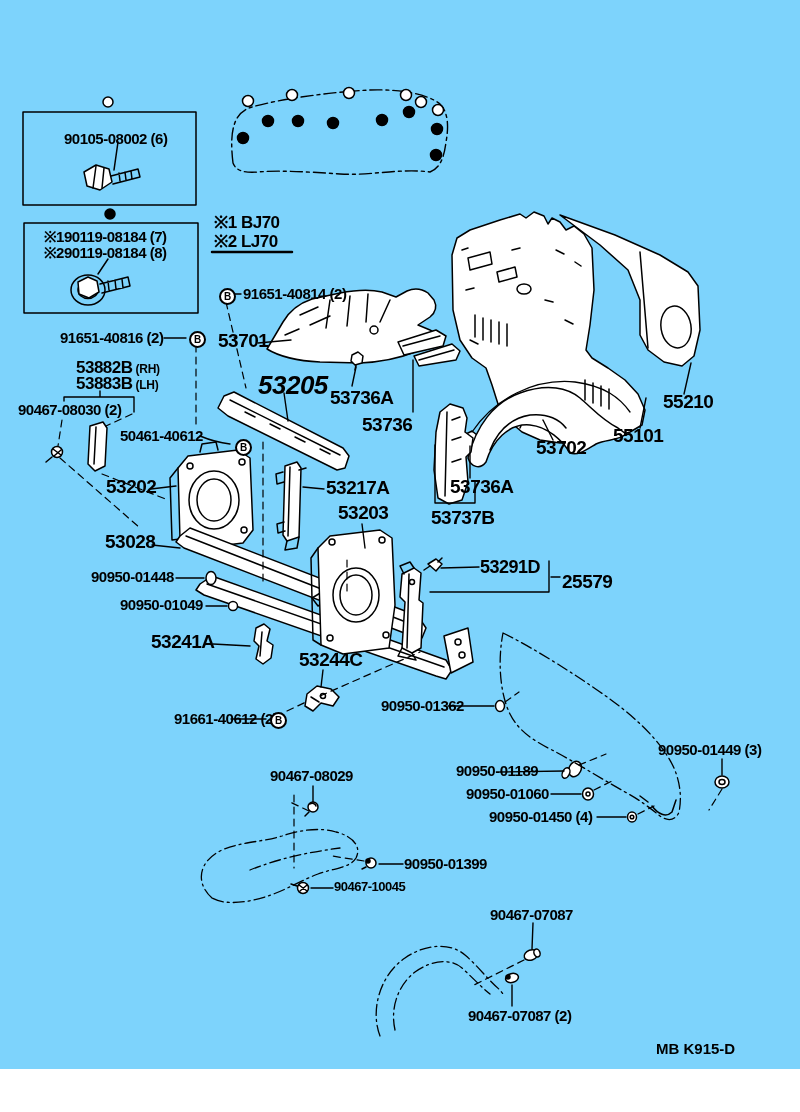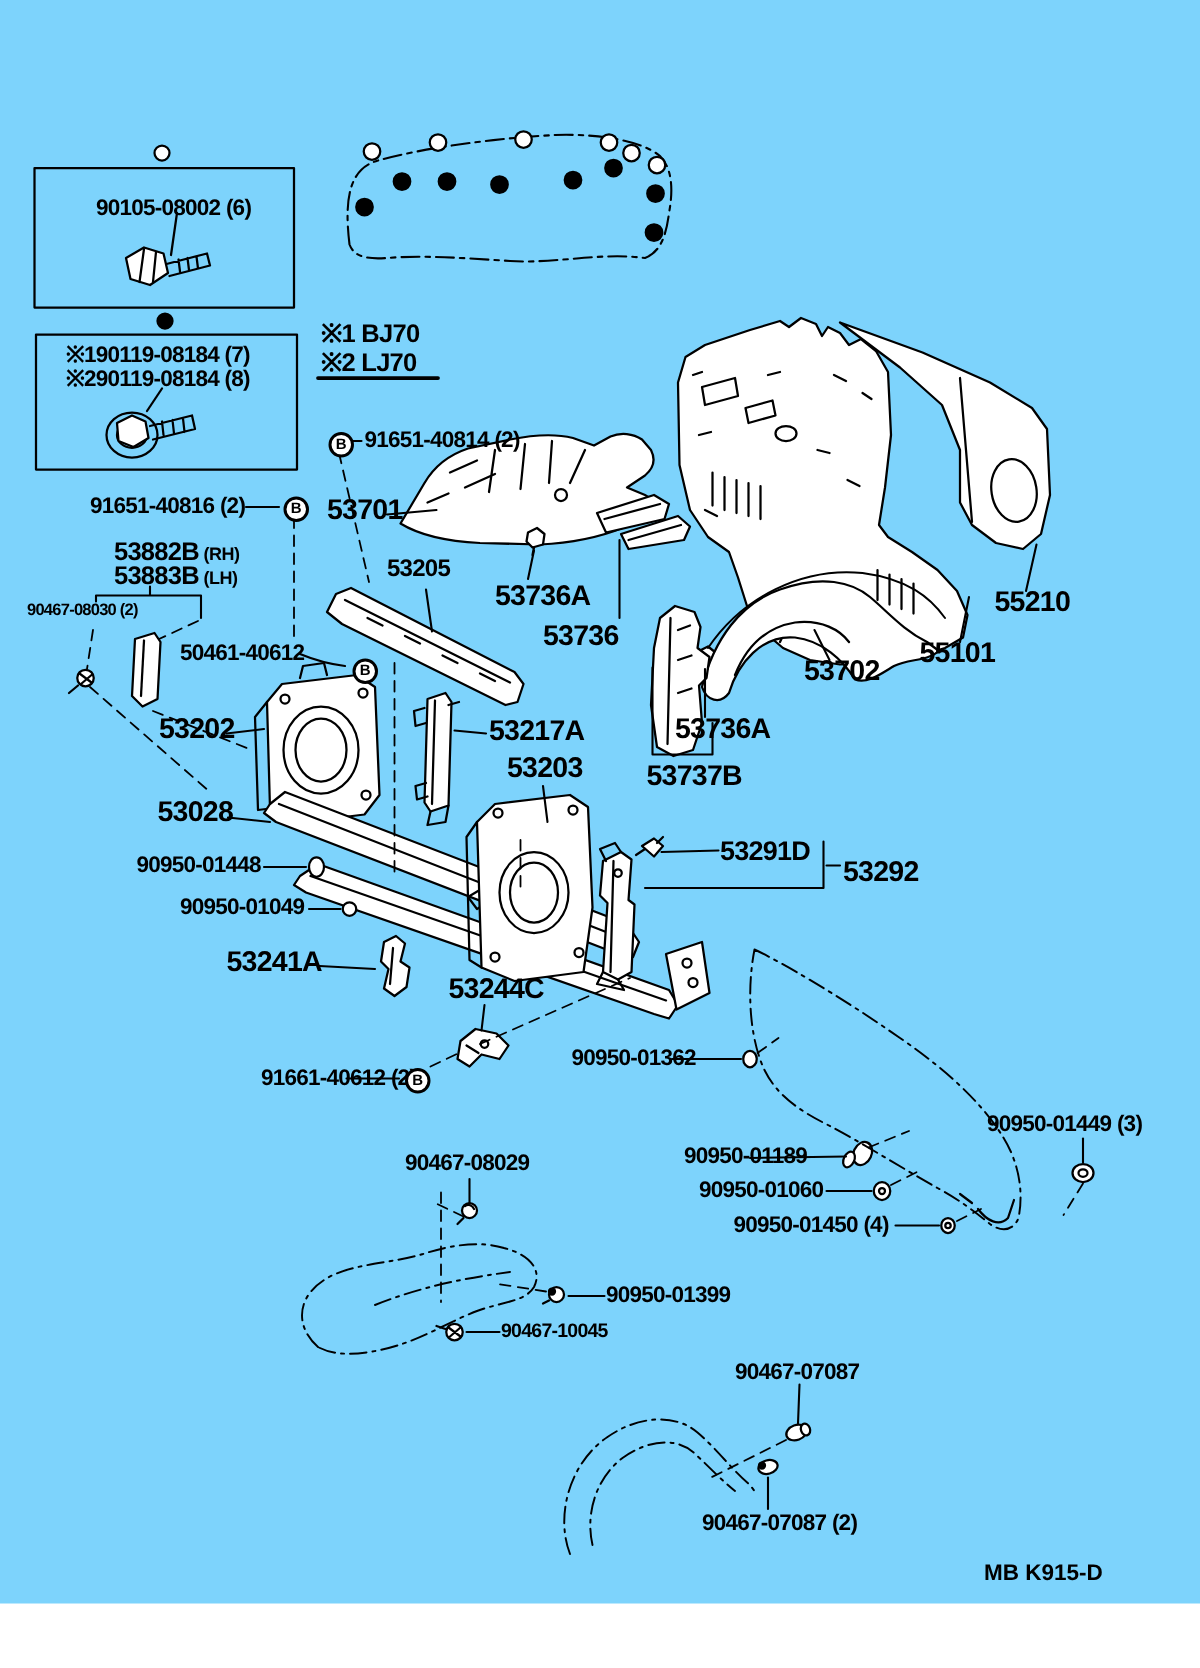--- a/index.html
+++ b/index.html
@@ -310,40 +310,40 @@
 <div class="lbl s17" style="left:214px;top:214px;">※1 BJ70</div>
 <div class="lbl s17" style="left:214px;top:233px;">※2 LJ70</div>
 <div class="lbl s15" style="left:656px;top:1041px;letter-spacing:0;">MB K915-D</div>
 
 <div id="callout-layer">
       <div class="lbl" style="left: 243px; top: 286px; font-size: 15px;"><span>91651-40814 (2)</span></div>
       <div class="lbl" style="left: 60px; top: 330px; font-size: 15px;"><span>91651-40816 (2)</span></div>
       <div class="lbl" style="left: 218px; top: 331px; font-size: 19px;"><span>53701</span></div>
       <div class="lbl" style="left: 76px; top: 359px; font-size: 17px;"><span>53882B</span><span class="sfx"> (RH)</span></div>
       <div class="lbl" style="left: 76px; top: 375px; font-size: 17px;"><span>53883B</span><span class="sfx"> (LH)</span></div>
-      <div class="lbl" style="left: 18px; top: 402px; font-size: 11px;"><span>90467-08030 (2)</span></div>
+      <div class="lbl" style="left: 18px; top: 402px; font-size: 15px;"><span>90467-08030 (2)</span></div>
       <div class="lbl" style="left: 120px; top: 428px; font-size: 15px;"><span>50461-40612</span></div>
-      <div class="lbl" style="left: 258px; top: 372px; font-size: 16px;"><span>53205</span></div>
+      <div class="lbl" style="left: 258px; top: 372px; font-size: 26px; font-style: italic;"><span>53205</span></div>
       <div class="lbl" style="left: 330px; top: 388px; font-size: 19px;"><span>53736A</span></div>
       <div class="lbl" style="left: 362px; top: 415px; font-size: 19px;"><span>53736</span></div>
       <div class="lbl" style="left: 536px; top: 438px; font-size: 19px;"><span>53702</span></div>
       <div class="lbl" style="left: 663px; top: 392px; font-size: 19px;"><span>55210</span></div>
       <div class="lbl" style="left: 613px; top: 426px; font-size: 19px;"><span>55101</span></div>
       <div class="lbl" style="left: 450px; top: 477px; font-size: 19px;"><span>53736A</span></div>
       <div class="lbl" style="left: 431px; top: 508px; font-size: 19px;"><span>53737B</span></div>
       <div class="lbl" style="left: 106px; top: 477px; font-size: 19px;"><span>53202</span></div>
       <div class="lbl" style="left: 326px; top: 478px; font-size: 19px;"><span>53217A</span></div>
       <div class="lbl" style="left: 338px; top: 503px; font-size: 19px;"><span>53203</span></div>
       <div class="lbl" style="left: 105px; top: 532px; font-size: 19px;"><span>53028</span></div>
       <div class="lbl" style="left: 91px; top: 569px; font-size: 15px;"><span>90950-01448</span></div>
       <div class="lbl" style="left: 120px; top: 597px; font-size: 15px;"><span>90950-01049</span></div>
       <div class="lbl" style="left: 151px; top: 632px; font-size: 19px;"><span>53241A</span></div>
       <div class="lbl" style="left: 299px; top: 650px; font-size: 19px;"><span>53244C</span></div>
       <div class="lbl" style="left: 480px; top: 558px; font-size: 18px;"><span>53291D</span></div>
-      <div class="lbl" style="left: 562px; top: 572px; font-size: 19px;"><span>53292</span></div>
+      <div class="lbl" style="left: 562px; top: 572px; font-size: 19px;"><span>25579</span></div>
       <div class="lbl" style="left: 134px; top: 711px; font-size: 15px; margin-left: 40px;"><span>91661-40612 (2)</span></div>
       <div class="lbl" style="left: 381px; top: 698px; font-size: 15px;"><span>90950-01362</span></div>
       <div class="lbl" style="left: 270px; top: 768px; font-size: 15px;"><span>90467-08029</span></div>
       <div class="lbl" style="left: 456px; top: 763px; font-size: 15px;"><span>90950-01189</span></div>
       <div class="lbl" style="left: 658px; top: 742px; font-size: 15px;"><span>90950-01449 (3)</span></div>
       <div class="lbl" style="left: 466px; top: 786px; font-size: 15px;"><span>90950-01060</span></div>
       <div class="lbl" style="left: 489px; top: 809px; font-size: 15px;"><span>90950-01450 (4)</span></div>
       <div class="lbl" style="left: 404px; top: 856px; font-size: 15px;"><span>90950-01399</span></div>
       <div class="lbl" style="left: 334px; top: 880px; font-size: 13px;"><span>90467-10045</span></div>
       <div class="lbl" style="left: 490px; top: 907px; font-size: 15px;"><span>90467-07087</span></div>

